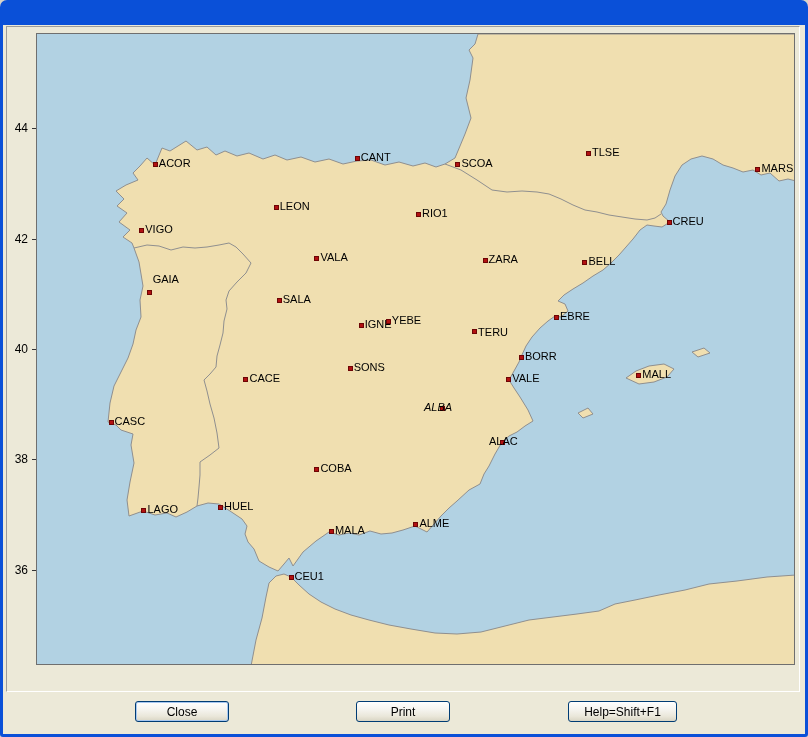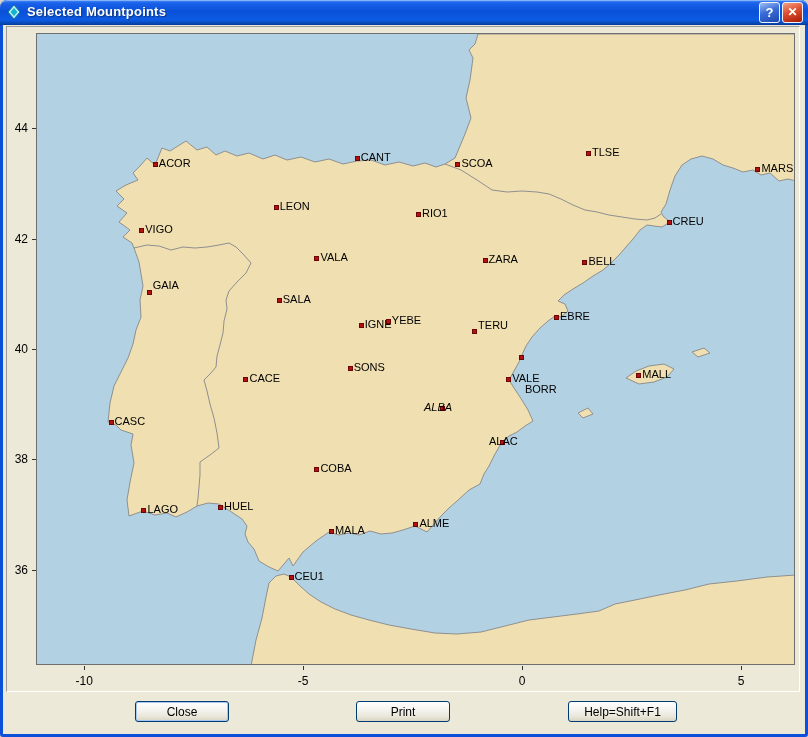--- a/index.html
+++ b/index.html
@@ -81,57 +81,36 @@
   .xp-btn.default { box-shadow:inset 0 0 0 1px #a8c8f0; }
   #btnClose { left:132px; width:94px;text-align:center; }
   #btnPrint { left:353px; width:94px; }
   #btnHelp  { left:565px; width:109px; }
 </style>
 </head>
 <body>
 
 <div class="window">
 
-  <div class="titlebar">
-    <span class="app-icon">
-      <svg width="16" height="16" viewBox="0 0 16 16">
-        <path d="M8 1 L14 8 L8 15 L2 8 Z" fill="#bdeef4" stroke="#0a7f96" stroke-width="1"></path>
-        <path d="M8 4 L11.5 8 L8 12 L4.5 8 Z" fill="#0fb3cc"></path>
-      </svg>
-    </span>
-    <span class="title-text">Selected Mountpoints</span>
-    <button class="cap-btn help">?</button>
-    <button class="cap-btn close">✕</button>
-  </div>
 
   <div class="client">
 
     <div class="map-outline"></div>
 
     <div class="y-axis" id="yAxis">
         <div class="ytick" style="top: 536.979px;"></div>
         <div class="ylabel" style="top: 529.979px;">36</div>
         <div class="ytick" style="top: 426.49px;"></div>
         <div class="ylabel" style="top: 419.49px;">38</div>
         <div class="ytick" style="top: 316px;"></div>
         <div class="ylabel" style="top: 309px;">40</div>
         <div class="ytick" style="top: 205.51px;"></div>
         <div class="ylabel" style="top: 198.51px;">42</div>
         <div class="ytick" style="top: 95.021px;"></div>
         <div class="ylabel" style="top: 88.021px;">44</div>
-      </div>
-    <div class="x-axis" id="xAxis">
-        <div class="xtick" style="left: 48.1766px;"></div>
-        <div class="xlabel" style="left: 48.1766px;">-10</div>
-        <div class="xtick" style="left: 267.161px;"></div>
-        <div class="xlabel" style="left: 267.161px;">-5</div>
-        <div class="xtick" style="left: 486.145px;"></div>
-        <div class="xlabel" style="left: 486.145px;">0</div>
-        <div class="xtick" style="left: 705.13px;"></div>
-        <div class="xlabel" style="left: 705.13px;">5</div>
       </div>
 
     <div class="plot" id="plot">
       <svg width="759" height="632" viewBox="0 0 759 632">
 
         <path d="M441,0 L438,10 432,16 436,24 433,46 429,64 434,84 428,100 423,112 418,124 408,130
              399,133 388,129 376,132 362,128 348,131 334,126 320,127 306,130 292,125 278,128 264,123 250,126 238,121 226,125 212,119 200,122 188,117 179,121 170,113 160,116 149,107
              141,112 133,117 125,114 118,131 110,124 103,132
              96,139 101,146 89,151 79,157
              87,165 80,172 90,179 82,188 93,196 86,203
@@ -177,33 +156,33 @@
           <div class="slabel" style="left: 385.033px; top: 172.098px;">RIO1</div>
           <div class="marker" style="left: 629.551px; top: 185.832px;"></div>
           <div class="slabel" style="left: 635.551px; top: 179.832px;">CREU</div>
           <div class="marker" style="left: 277.424px; top: 222.294px;"></div>
           <div class="slabel" style="left: 283.424px; top: 216.294px;">VALA</div>
           <div class="marker" style="left: 445.604px; top: 223.951px;"></div>
           <div class="slabel" style="left: 451.604px; top: 217.951px; text-align: right;">ZARA</div>
           <div class="marker" style="left: 545.461px; top: 225.608px;"></div>
           <div class="slabel" style="left: 551.461px; top: 219.608px;">BELL</div>
           <div class="marker" style="left: 109.682px; top: 255.993px;"></div>
-          <div class="slabel" style="left: 115.682px; top: 244px;">GAIA</div>
+          <div class="slabel" style="left: 115.682px; top: 238px;">GAIA</div>
           <div class="marker" style="left: 239.759px; top: 264.28px;"></div>
           <div class="slabel" style="left: 245.759px; top: 258.28px;">SALA</div>
           <div class="marker" style="left: 321.659px; top: 289.14px;"></div>
           <div class="slabel" style="left: 327.659px; top: 283.14px;">IGNE</div>
           <div class="marker" style="left: 348.813px; top: 285.273px;"></div>
           <div class="slabel" style="left: 354.813px; top: 279.273px; text-align: center;">YEBE</div>
           <div class="marker" style="left: 435.093px; top: 294.664px;"></div>
-          <div class="slabel" style="left: 441.093px; top: 284px;">TERU</div>
+          <div class="slabel" style="left: 441.093px; top: 291px;">TERU</div>
           <div class="marker" style="left: 516.993px; top: 280.853px;"></div>
           <div class="slabel" style="left: 522.993px; top: 274.853px;">EBRE</div>
           <div class="marker" style="left: 481.956px; top: 321.182px;"></div>
-          <div class="slabel" style="left: 487.956px; top: 315.182px; margin-top: 33px;">BORR</div>
+          <div class="slabel" style="left: 487.956px; top: 315.182px;">BORR</div>
           <div class="marker" style="left: 310.71px; top: 331.678px;"></div>
           <div class="slabel" style="left: 316.71px; top: 325.678px;">SONS</div>
           <div class="marker" style="left: 469.254px; top: 342.727px;"></div>
           <div class="slabel" style="left: 475.254px; top: 336.727px;">VALE</div>
           <div class="marker" style="left: 599.331px; top: 338.86px;"></div>
           <div class="slabel" style="left: 605.331px; top: 332.86px;">MALL</div>
           <div class="marker" style="left: 206.473px; top: 343.28px;"></div>
           <div class="slabel" style="left: 212.473px; top: 337.28px;">CACE</div>
           <div class="marker" style="left: 402.683px; top: 372.007px;"></div>
           <div class="slabel" style="left: 387px; top: 366.007px; font-style: italic;">ALBA</div>

